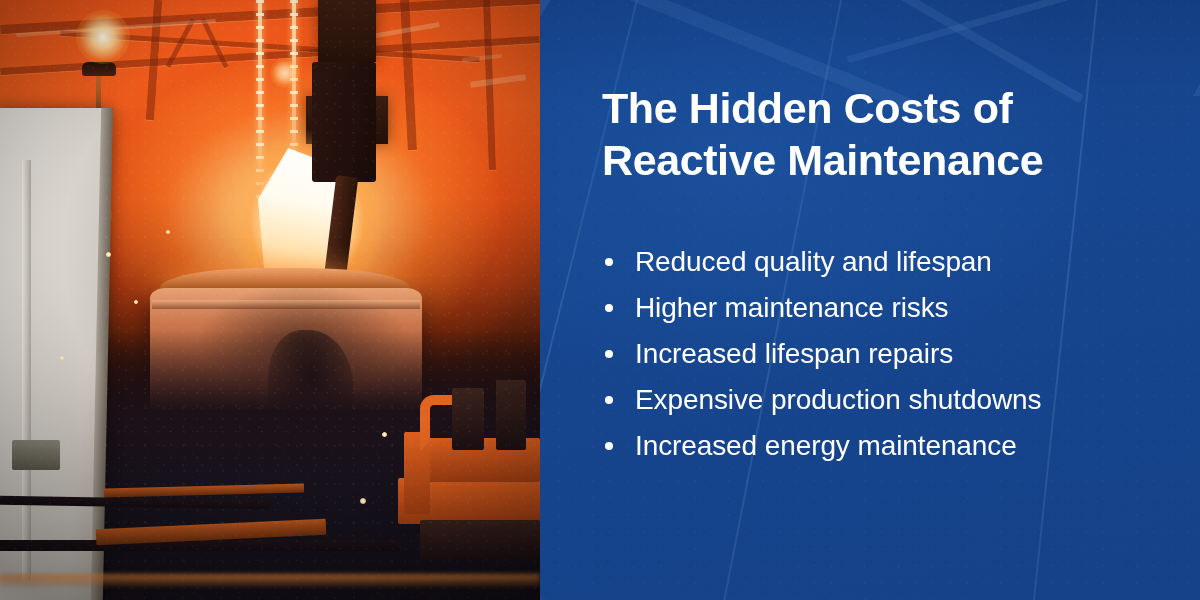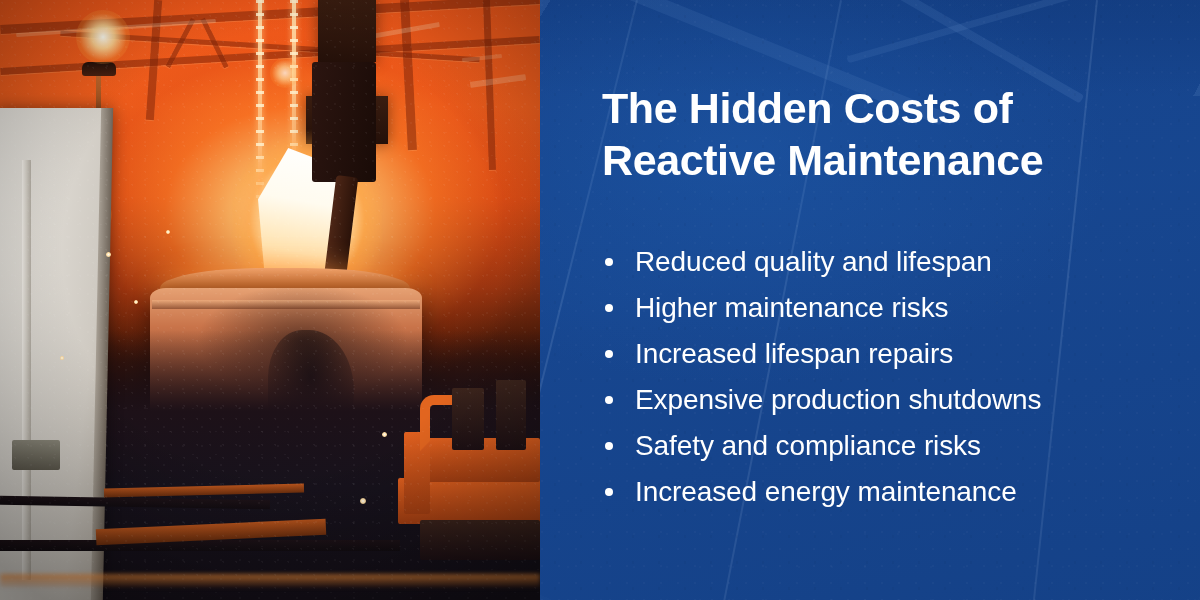--- a/index.html
+++ b/index.html
@@ -397,22 +397,18 @@
         <li>
           <span class="dot"></span>
           <span><b>Increased</b><span class="reg"> lifespan repairs</span></span>
         </li>
         <li>
           <span class="dot"></span>
           <span><b>Expensive</b><span class="reg"> production shutdowns</span></span>
         </li>
         <li>
           <span class="dot"></span>
-          <span><span class="reg">Safety and compliance </span><b>risks</b></span>
-        </li>
-        <li>
-          <span class="dot"></span>
           <span><span class="reg">Increased </span><b>energy maintenance</b></span>
         </li>
       </ul>
     </div>
   </div>
 </div>
 
 </body></html>

